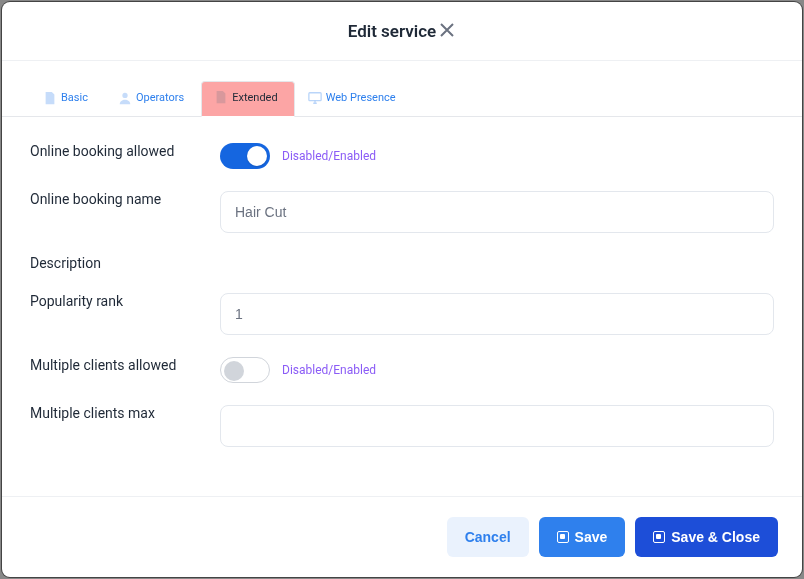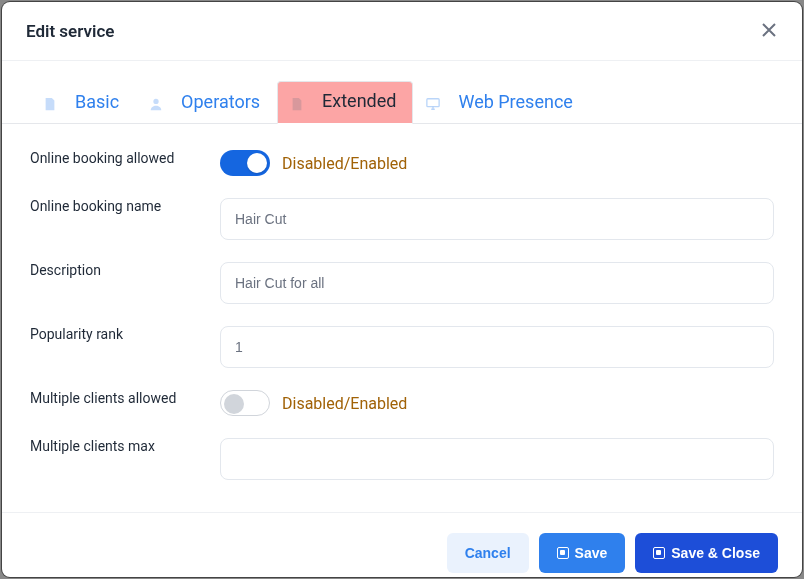--- a/index.html
+++ b/index.html
@@ -16,21 +16,21 @@
     width: 800px;
     height: 575px;
     margin: 2px;
     display: flex;
     flex-direction: column;
     box-shadow: 0 0 0 1px #444;
   }
   .modal-header {
     display: flex;
     align-items: center;
-    justify-content: space-between;
+    justify-content: center;
     padding: 18px 22px 18px 24px;
     border-bottom: 1px solid #eef0f3;
   }
   .modal-title {
     font-size: 17px;
     font-weight: 600;
     color: #1f2937;
   }
   .close-btn {
     color: #6b7280;
@@ -42,23 +42,23 @@
   .close-btn svg { width: 14px; height: 14px; stroke: #6b7280; stroke-width: 2; fill: none; }
   .tabs {
     display: flex;
     gap: 0;
     padding: 20px 28px 0 28px;
     border-bottom: 1px solid #e5e7eb;
   }
   .tab {
     display: flex;
     align-items: center;
-    gap: 18px;
+    gap: 4px;
     padding: 8px 16px 12px 12px;
-    font-size: 18px;
+    font-size: 11px;
     color: #2f80ed;
     cursor: pointer;
     border: 1px solid transparent;
     border-bottom: none;
     margin-bottom: -1px;
   }
   .tab.active {
     color: #1f2937;
     border: 1px solid #e5e7eb;
     border-bottom: 1px solid #fff;
@@ -108,22 +108,22 @@
     height: 20px;
     background: #fff;
     border-radius: 50%;
     top: 3px;
     transition: left .2s;
     box-shadow: 0 1px 2px rgba(0,0,0,.15);
   }
   .toggle.on .knob { left: 27px; }
   .toggle.off .knob { left: 3px; background: #d1d5db; box-shadow: none; }
   .toggle-hint {
-    font-size: 16px;
-    color: #a16207;
+    font-size: 12px;
+    color: #8b5cf6;
   }
   .input {
     width: 100%;
     height: 42px;
     border: 1px solid #e3e7ed;
     border-radius: 8px;
     padding: 0 14px;
     font-size: 14px;
     color: #6b7280;
     outline: none;
@@ -230,23 +230,20 @@
 
     <div class="form-row">
       <div class="form-label">Online booking name</div>
       <div class="form-ctrl">
         <input class="input" type="text" value="Hair Cut" style="">
       </div>
     </div>
 
     <div class="form-row">
       <div class="form-label">Description</div>
-      <div class="form-ctrl">
-        <input class="input" type="text" value="Hair Cut for all" style="">
-      </div>
     </div>
 
     <div class="form-row">
       <div class="form-label">Popularity rank</div>
       <div class="form-ctrl">
         <input class="input" type="text" value="1" style="">
       </div>
     </div>
 
     <div class="form-row">

